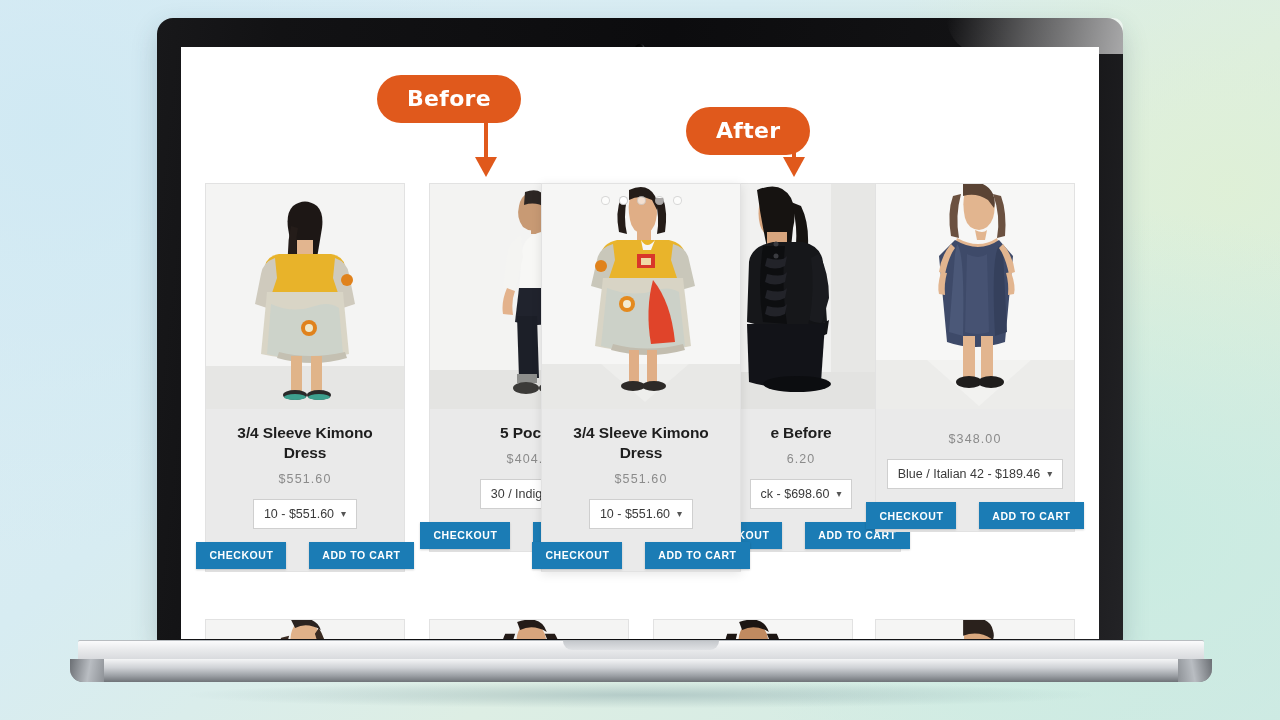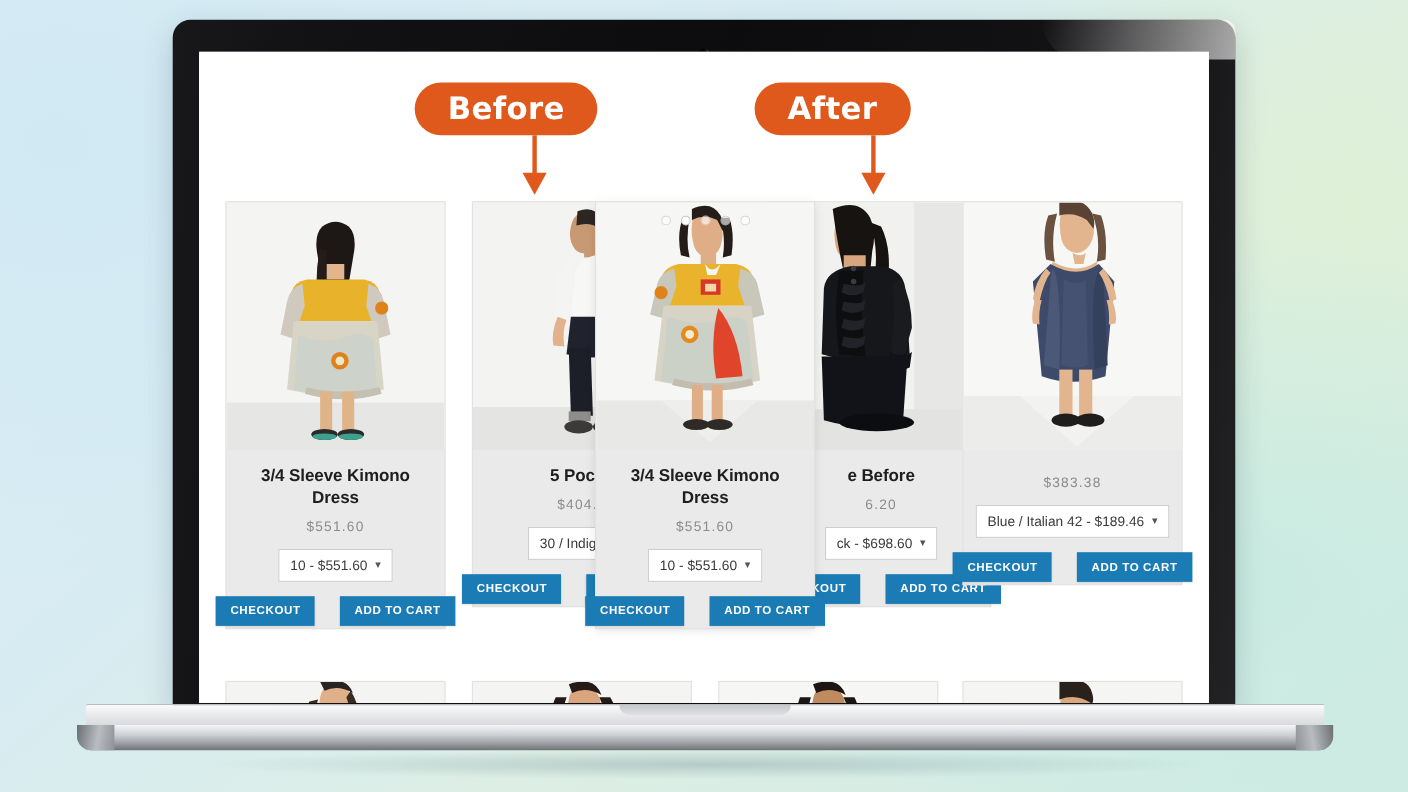--- a/index.html
+++ b/index.html
@@ -73,26 +73,26 @@
   }
 
   
   .page { position:absolute; left:0; top:0; width:918px; height:592px; background:#fff; }
 
   .badge-row { position:absolute; left:0; top:0; width:918px; height:128px; }
   .badge {
     position:absolute; top:28px;
     background:#e0591c; color:#fff; border-radius:30px;
     height:48px; line-height:48px;
-    font-size:28px; font-weight:bold; letter-spacing:0.3px;
+    font-size:22px; font-weight:bold; letter-spacing:0.3px;
     text-align:center; padding:0 30px;
     font-family:"DejaVu Sans", sans-serif;
   }
   .badge.before { left:196px; }
-  .badge.after  { left:505px; }
+  .badge.after  { left:505px;margin-top:32px; }
 
   .arrow { position:absolute; top:76px; width:26px; height:56px; }
   .arrow.before { left:292px; }
   .arrow.after  { left:600px; }
   .arrow .stem {
     position:absolute; left:11px; top:0; width:4px; height:38px; background:#e0591c;
   }
   .arrow .head {
     position:absolute; left:2px; top:34px; width:0; height:0;
     border-left:11px solid transparent; border-right:11px solid transparent;
@@ -375,21 +375,21 @@
                 <path d="M128 60 q10 12 12 28 l-6 2 q-4-18 -10-26z" fill="#e2b58f"></path>
                 <path d="M66 88 q-4 14 -2 22 l6 1 q-1-12 2-22z" fill="#e2b58f"></path>
                 <path d="M136 88 q5 14 3 22 l-6 1 q1-12 -2-22z" fill="#e2b58f"></path>
                 <rect x="88" y="152" width="12" height="42" fill="#e2b58f"></rect>
                 <rect x="106" y="152" width="12" height="42" fill="#e2b58f"></rect>
                 <ellipse cx="94" cy="198" rx="13" ry="6" fill="#201e1d"></ellipse>
                 <ellipse cx="116" cy="198" rx="13" ry="6" fill="#201e1d"></ellipse>
               </svg>
             </div>
             <div class="body">
-              <div class="price">$383.38</div>
+              <div class="price">$348.00</div>
               <div class="select">
                 <span>Blue / Italian 42 - $189.46</span>
                 <span class="chev">▾</span>
               </div>
               <div class="btnrow">
                 <button class="btn">CHECKOUT</button>
                 <button class="btn">ADD TO CART</button>
               </div>
             </div>
           </div>

